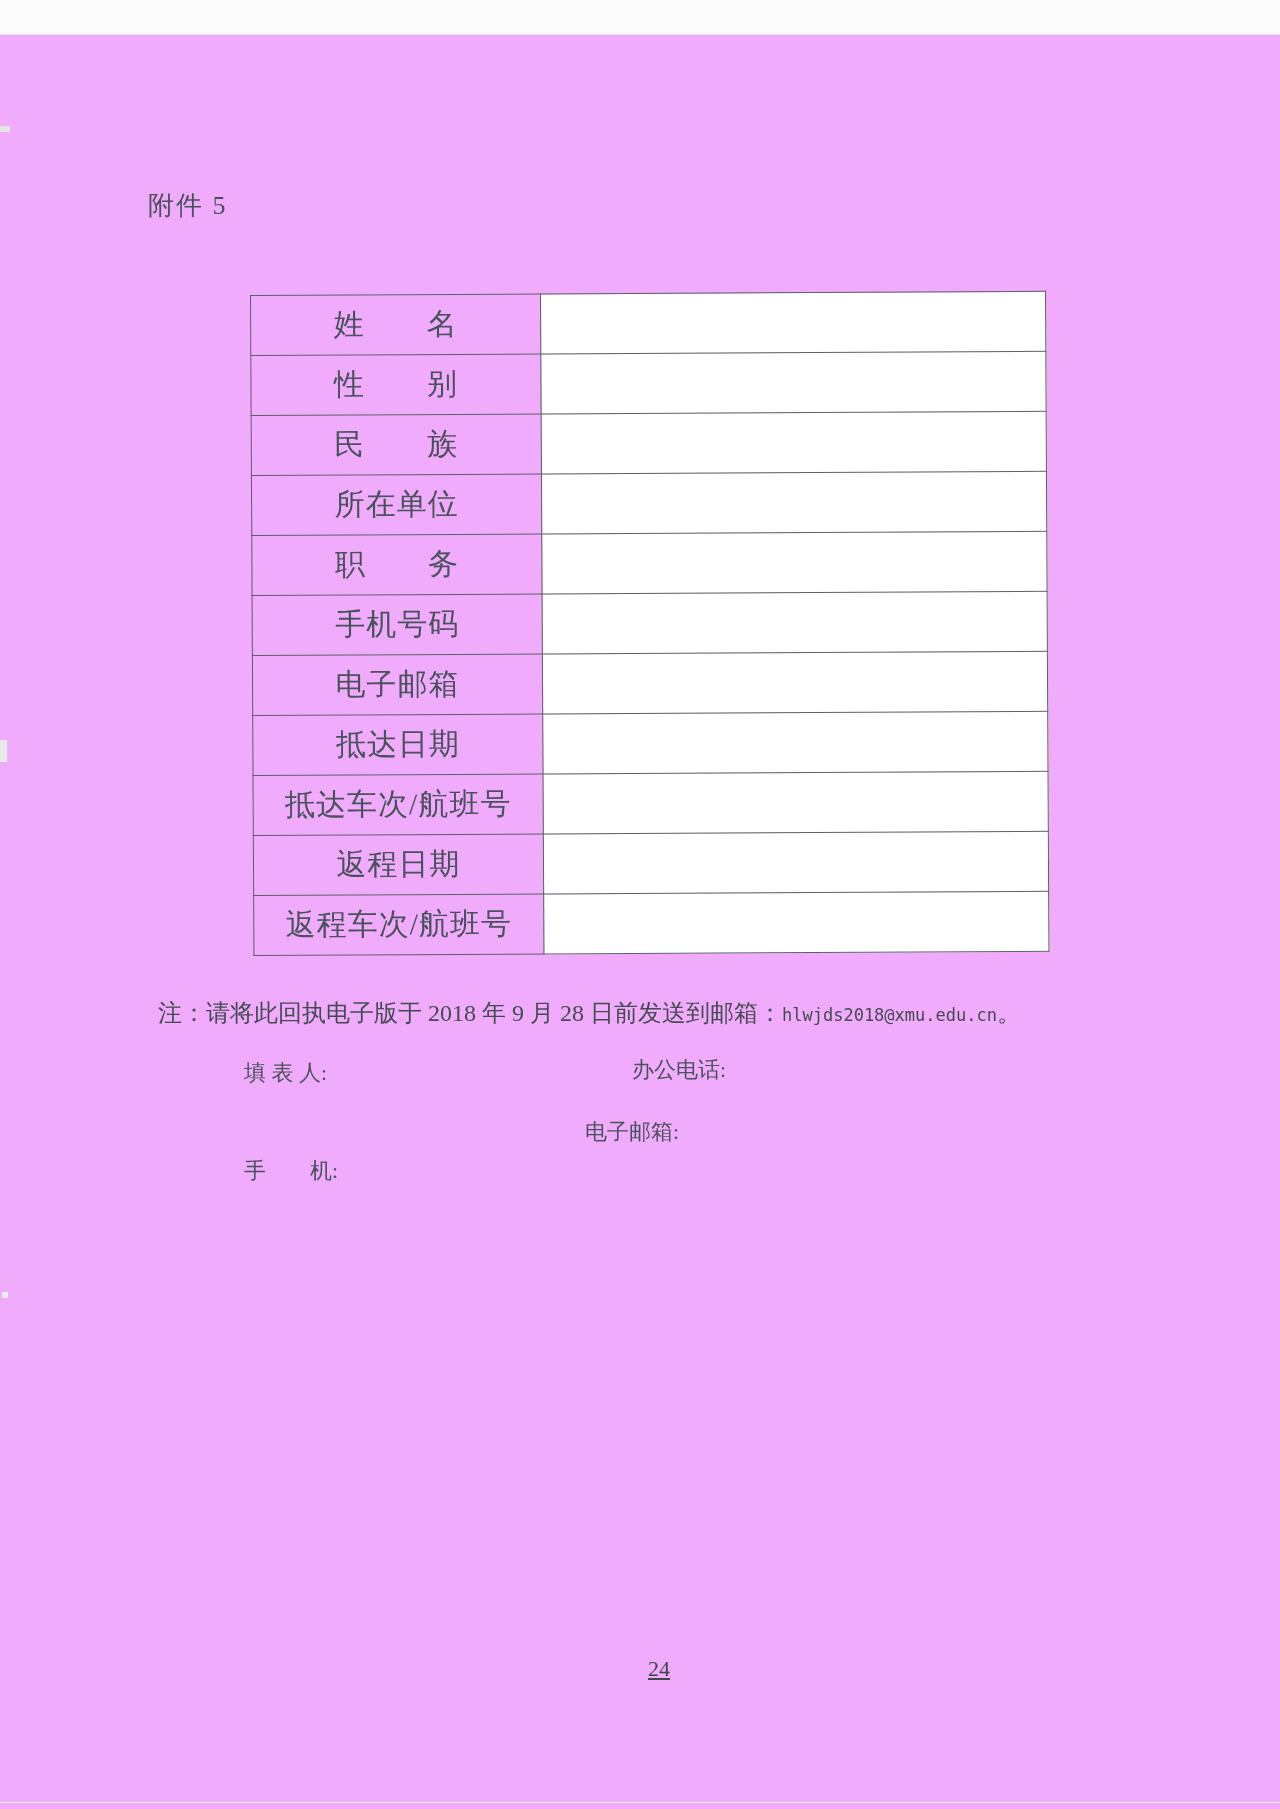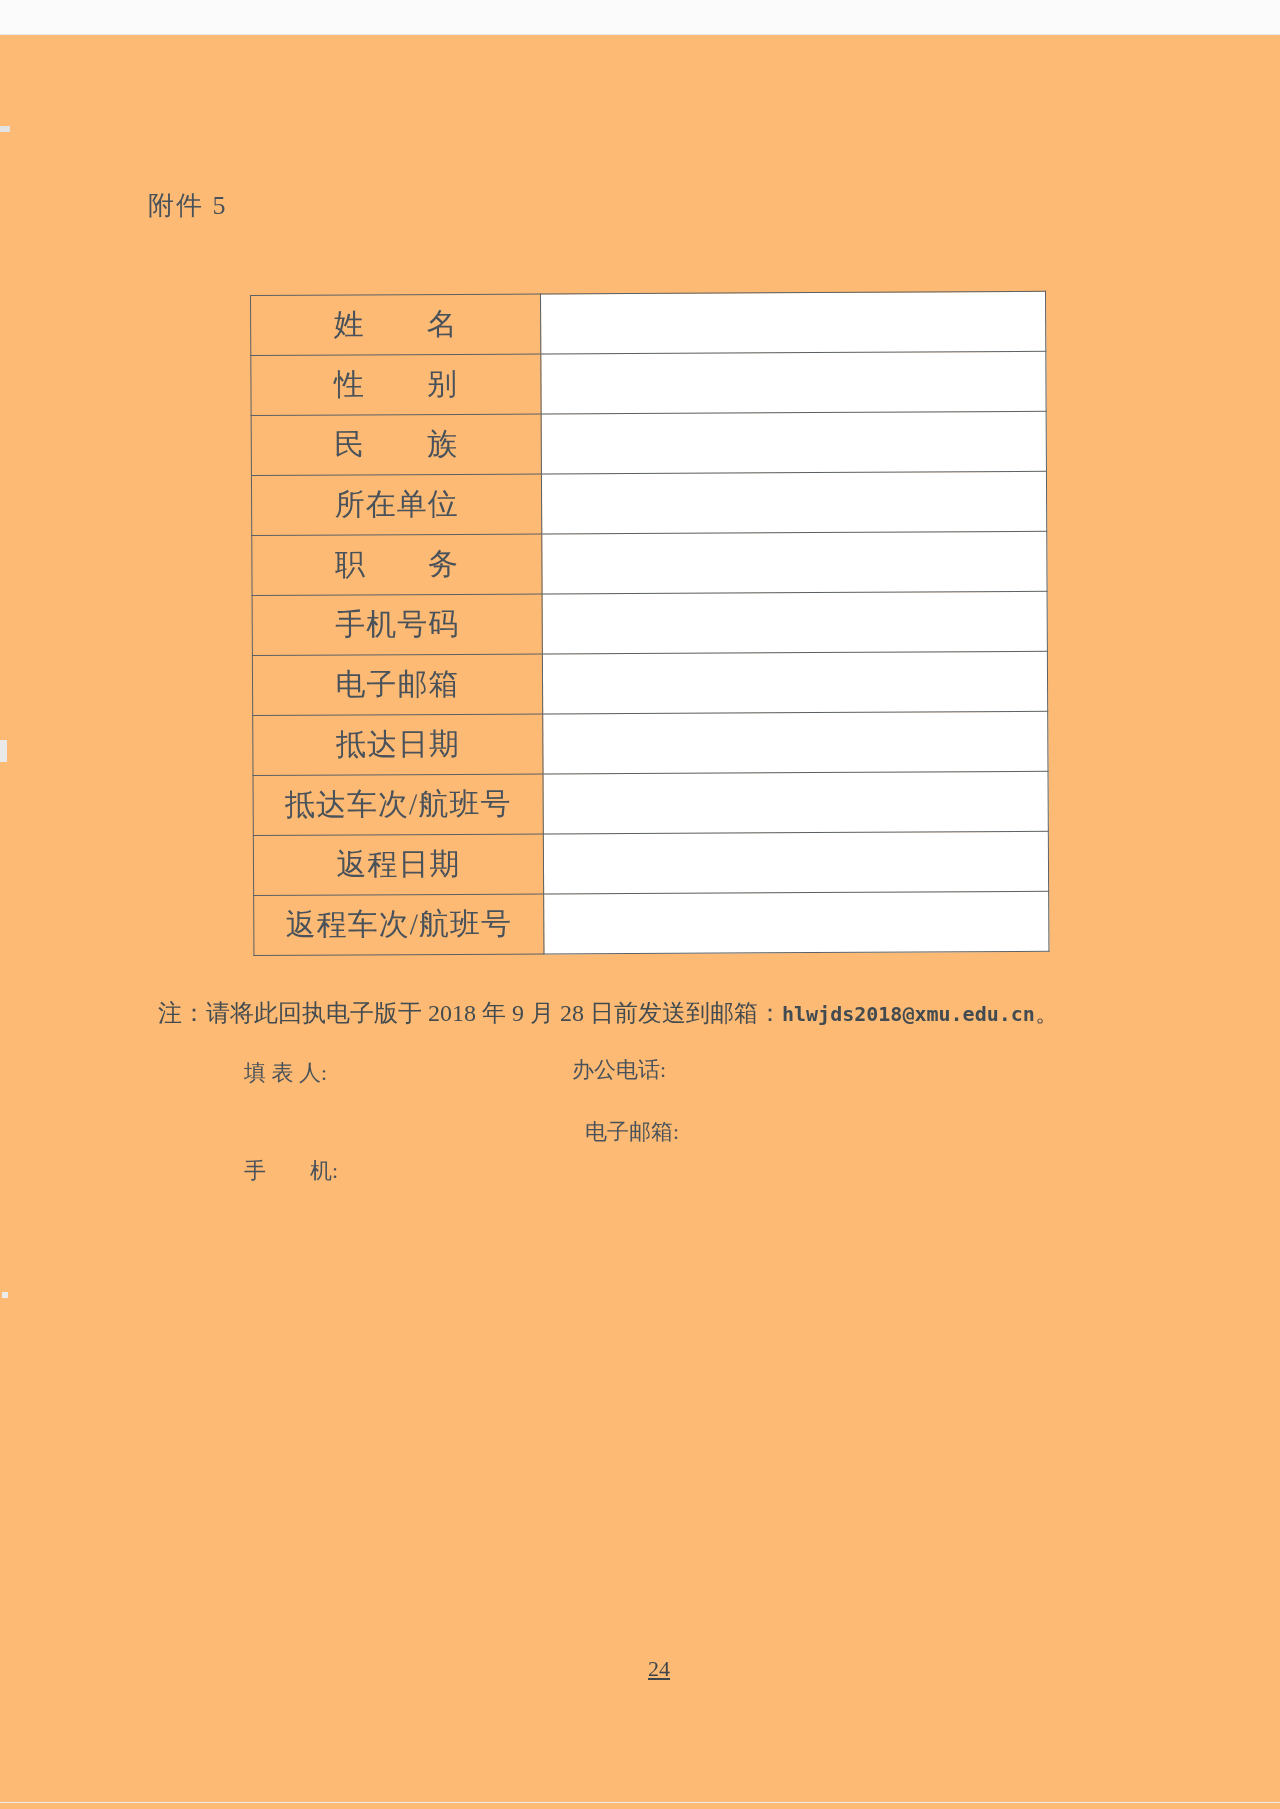--- a/index.html
+++ b/index.html
@@ -4,21 +4,21 @@
 <style>
   html, body {
     margin: 0;
     padding: 0;
     background: #ffffff;
   }
   .page {
     position: relative;
     width: 1280px;
     height: 1809px;
-    background: #fdba74;
+    background: #f0abfc;
     font-family: "Liberation Serif", "DejaVu Serif", serif;
     color: #454d52;
     overflow: hidden;
   }
   
   .scan-top-band {
     position: absolute;
     left: 0; top: 0;
     width: 1280px; height: 34px;
     background: #fbfbfb;
@@ -98,32 +98,31 @@
   .note-line {
     position: absolute;
     left: 158px; top: 997px;
     width: 960px;
     font-size: 24px;
     color: #424b50;
     white-space: nowrap;
   }
   .note-email {
     font-family: "DejaVu Sans Mono", "Liberation Mono", monospace;
-    font-size: 20px;
+    font-size: 17px;
     letter-spacing: 0px;
-    font-weight: bold;
   }
   .field-label {
     position: absolute;
     font-size: 22px;
     color: #49525a;
     white-space: nowrap;
   }
   .field-filler { left: 244px; top: 1058px; }
-  .field-office-phone { left: 572px; top: 1055px; }
+  .field-office-phone { left: 632px; top: 1055px; }
   .field-mobile { left: 244px; top: 1156px; }
   .field-email { left: 585px; top: 1117px; }
   .page-number {
     position: absolute;
     left: 648px; top: 1656px;
     font-size: 22px;
     color: #3e454a;
     text-decoration: underline;
   }
 </style>

